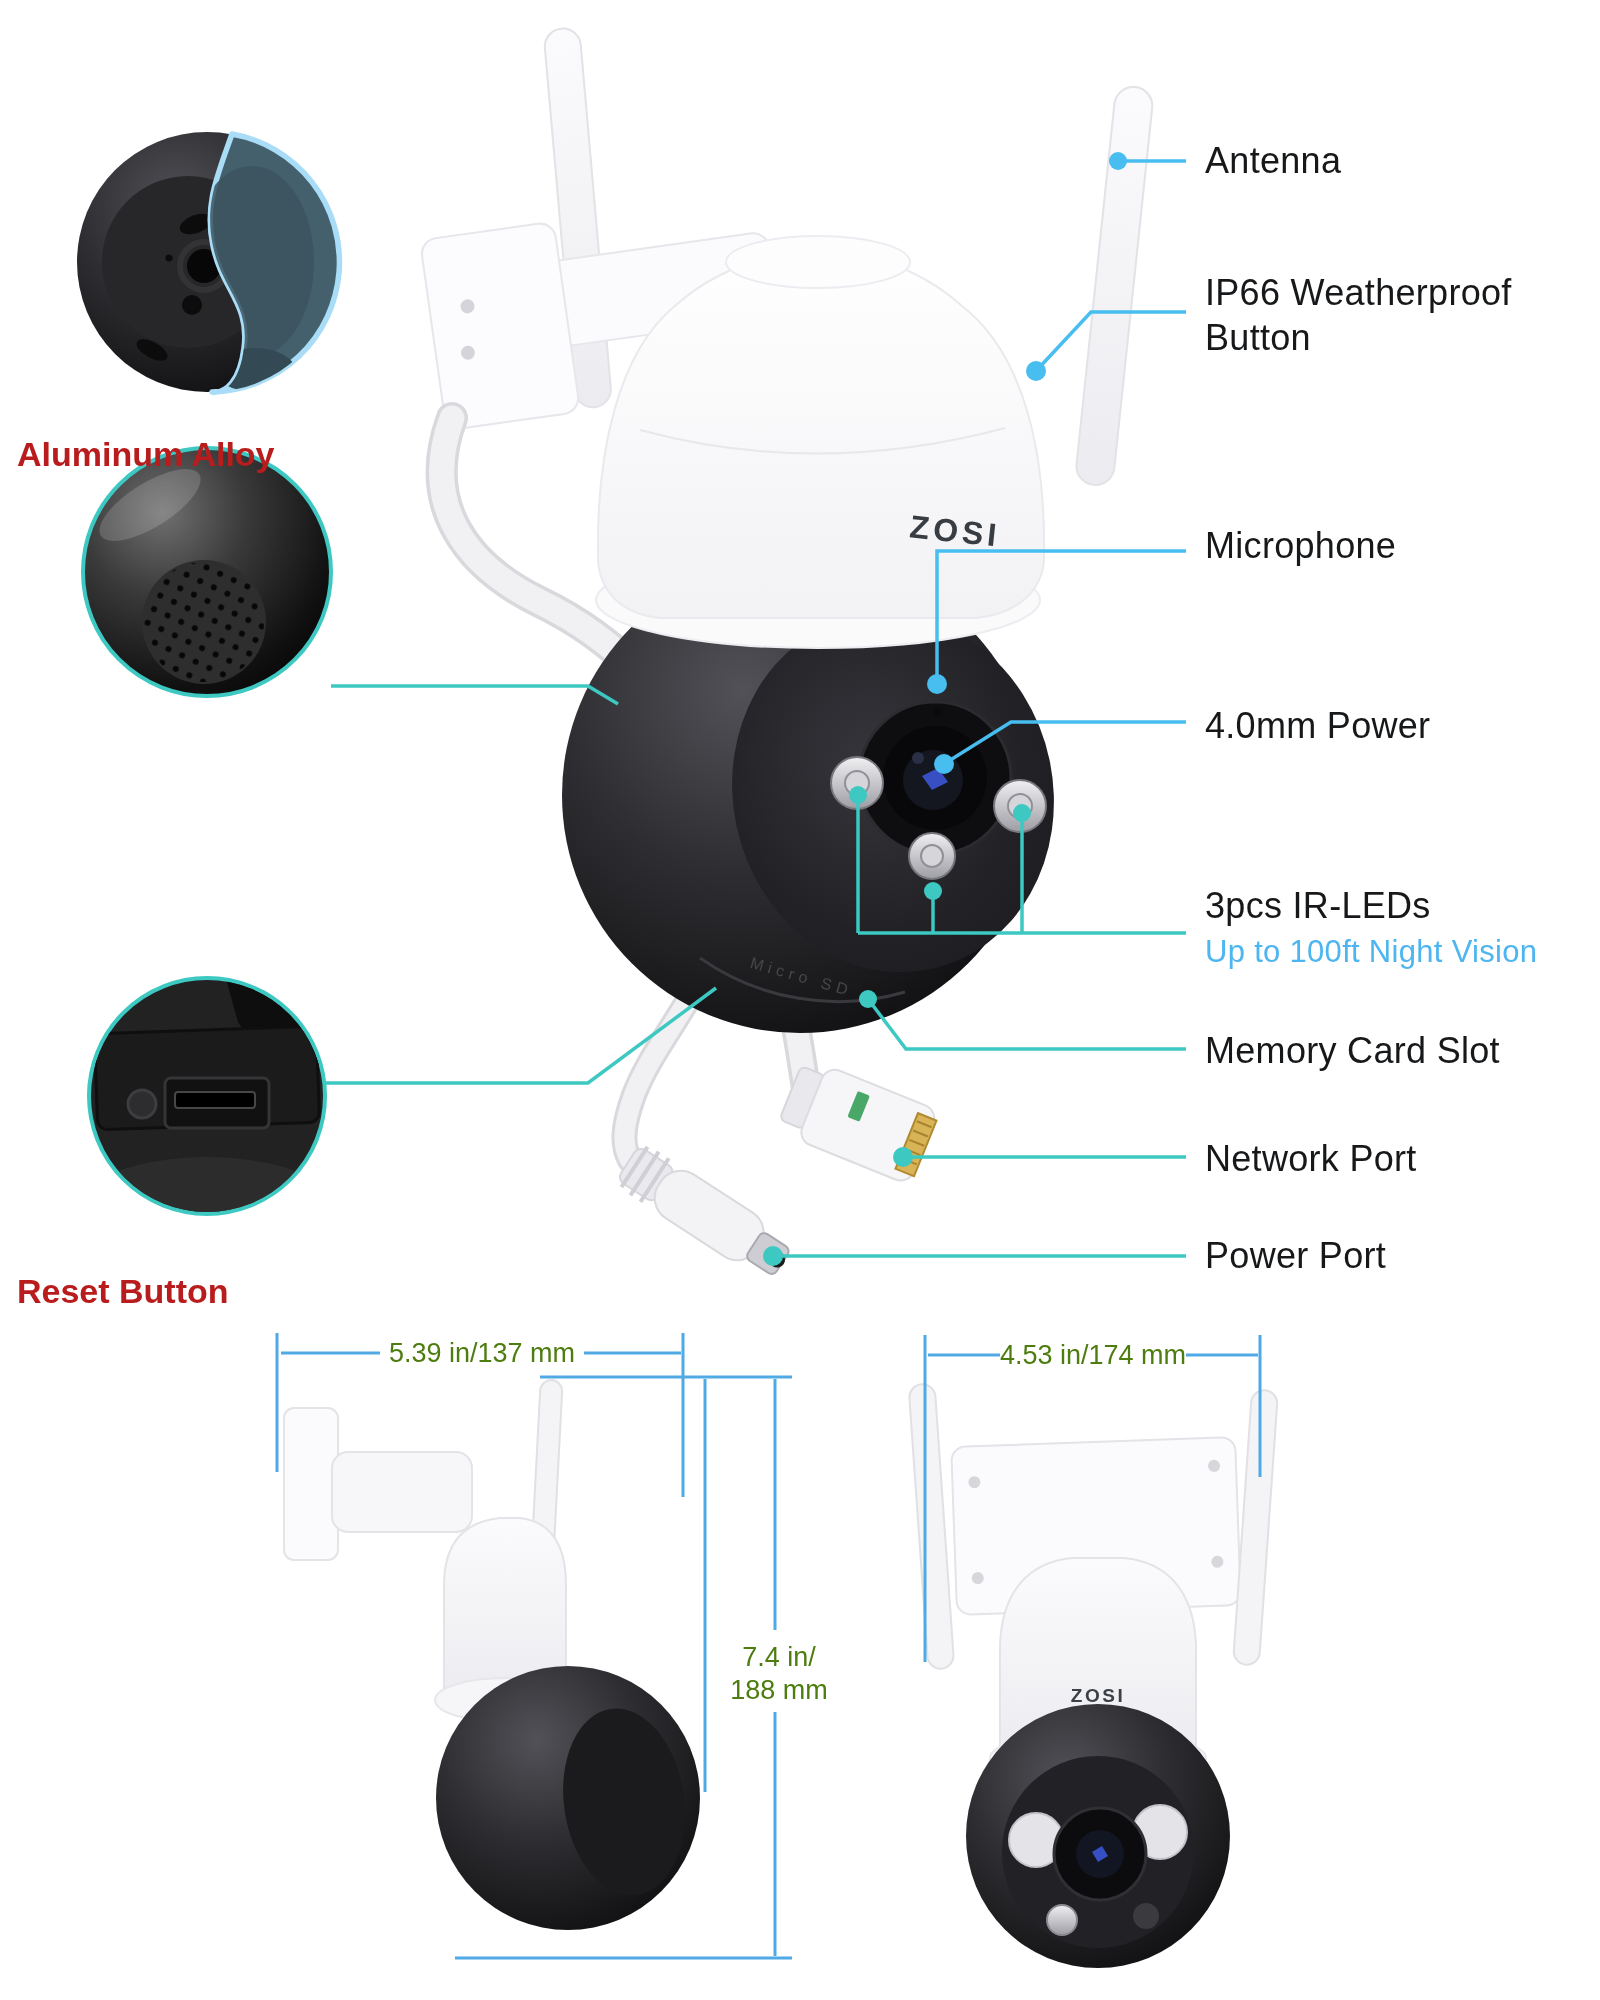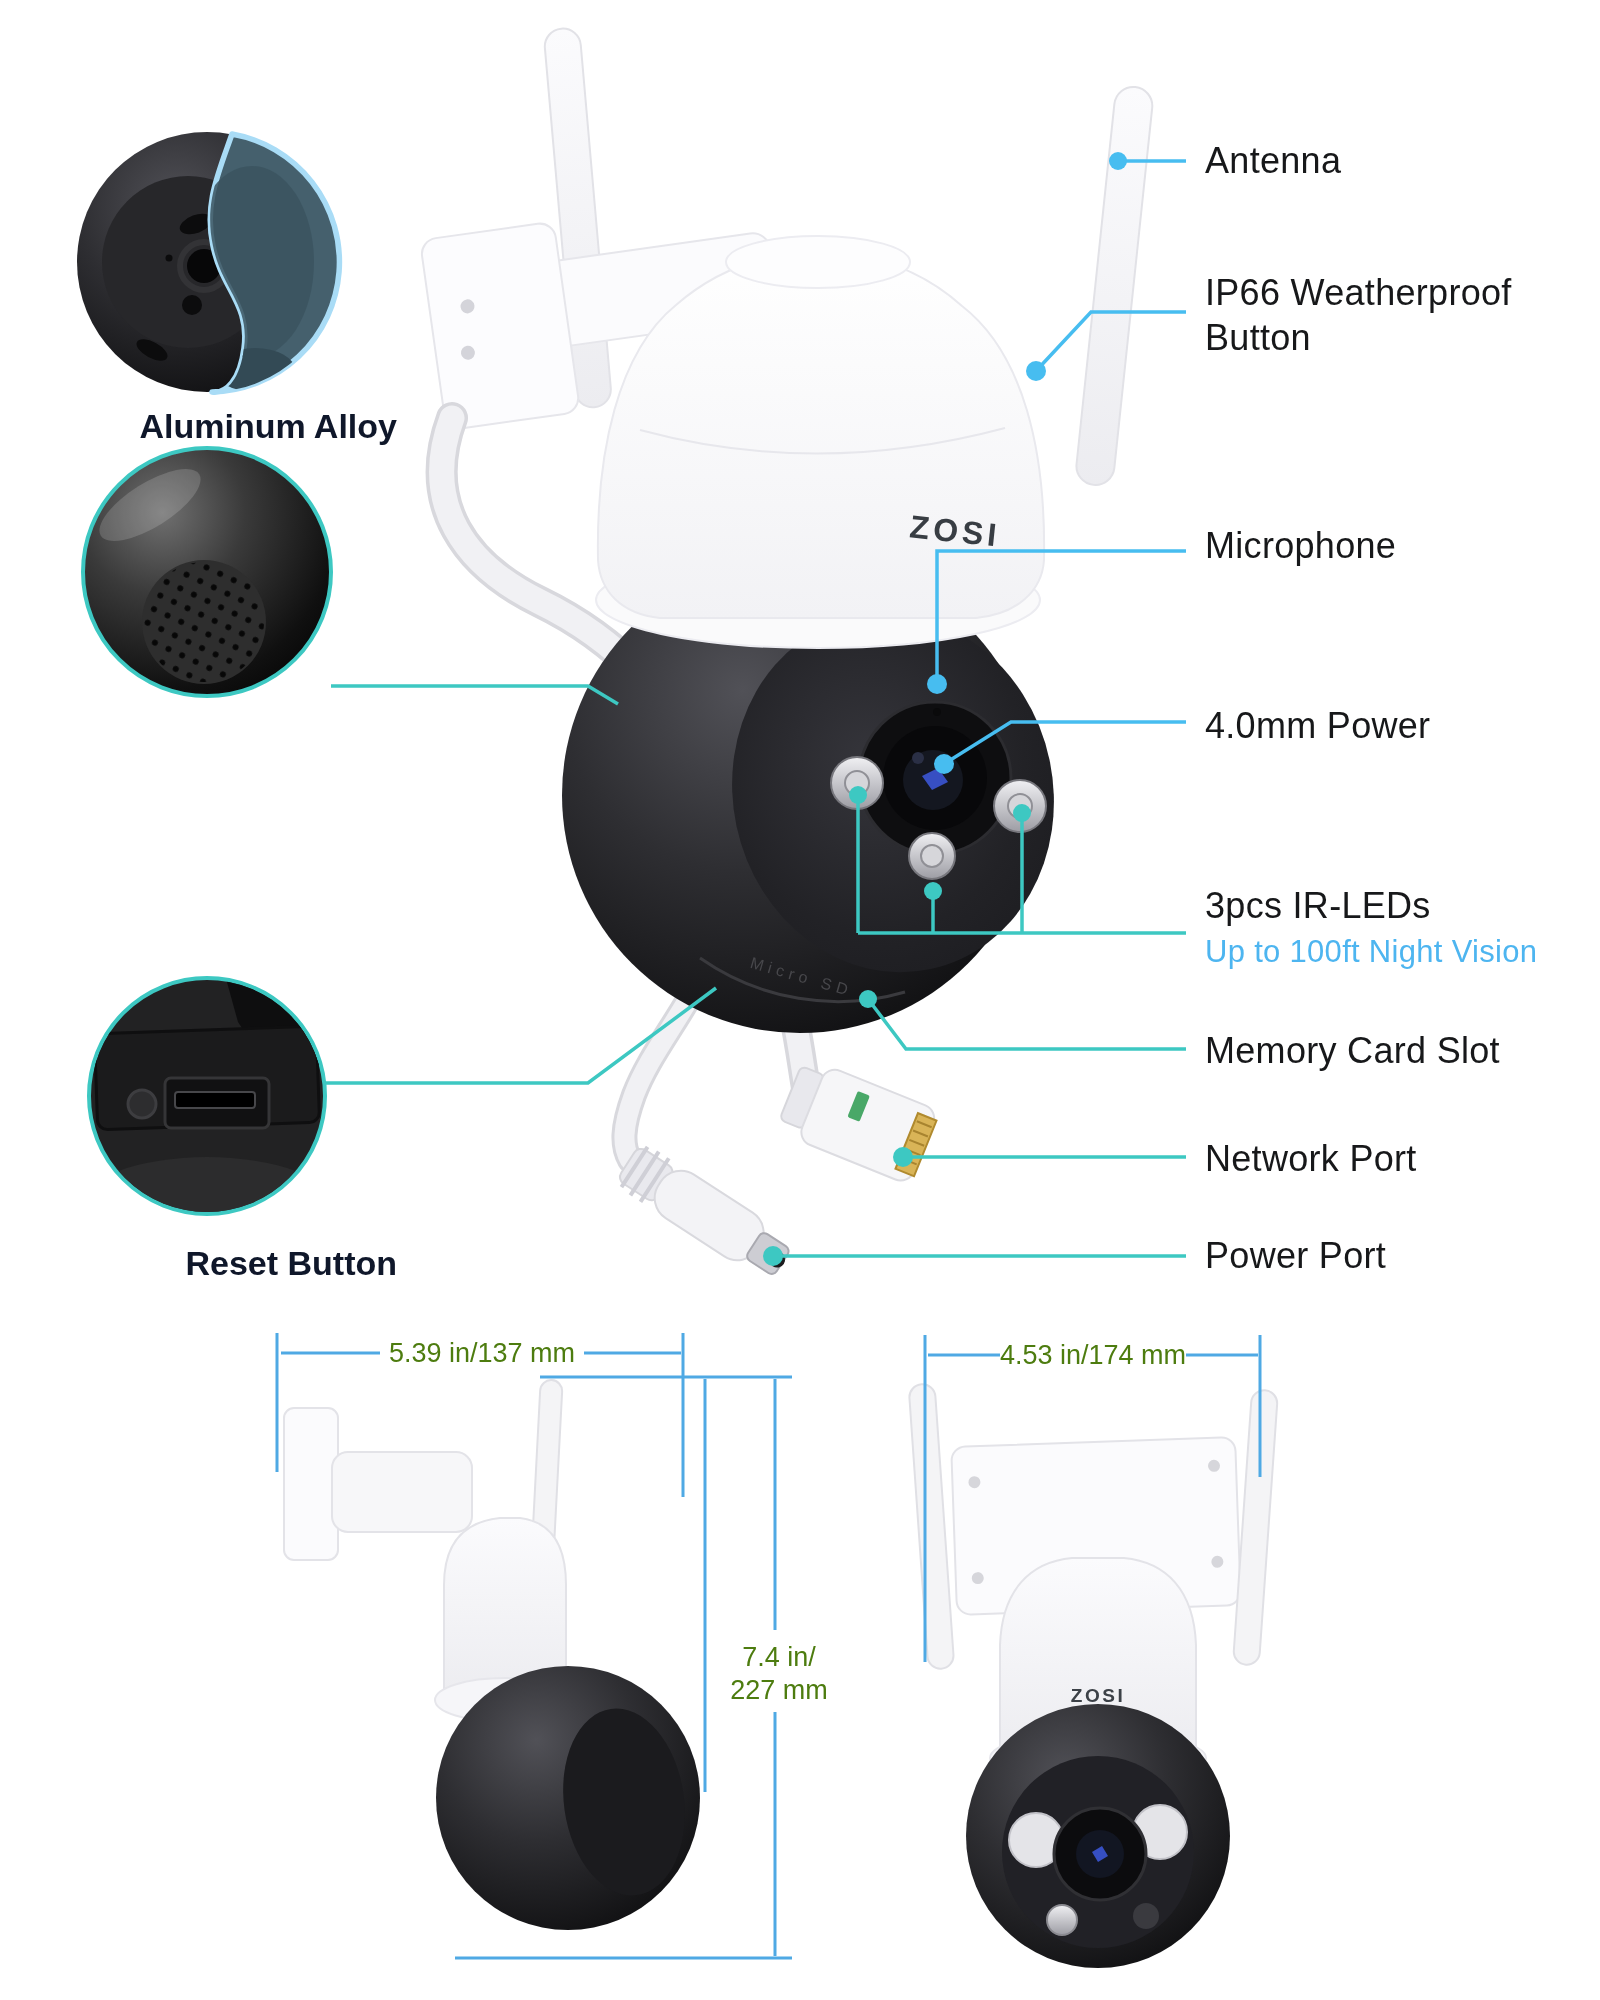--- a/index.html
+++ b/index.html
@@ -2,22 +2,22 @@
 <html><head>
 <meta charset="utf-8">
 <style>
   html,body{margin:0;padding:0;background:#fff;}
   .stage{position:relative;width:1600px;height:2000px;background:#fff;overflow:hidden;
          font-family:"Liberation Sans",sans-serif;}
   .stage svg{position:absolute;left:0;top:0;}
   .lbl{position:absolute;left:1205px;font-weight:500;font-size:36px;line-height:45px;
        color:#17181a;letter-spacing:.3px;white-space:nowrap;}
   .sub{font-size:31px;line-height:38px;color:#4db5f0;font-weight:500;margin-top:5px;}
-  .left-lbl{position:absolute;left:17px;width:380px;text-align:right;font-weight:600;
-       font-size:34px;line-height:42px;color:#0f172a;}
+  .left-lbl{position:absolute;left:17px;width:380px;text-align:left;font-weight:600;
+       font-size:34px;line-height:42px;color:#b91c1c;margin-top:28px;}
   .dim{position:absolute;font-weight:400;font-size:27px;line-height:33px;color:#4d7c0f;
        text-align:center;white-space:nowrap;}
 </style>
 </head>
 <body>
 
 <div class="stage">
 
 <svg width="1600" height="2000" viewBox="0 0 1600 2000">
   <defs>
@@ -288,16 +288,16 @@
 
   <div class="lbl" style="top:1233px">Power Port</div>
 
   <div class="left-lbl" style="top:405px">Aluminum Alloy</div>
   <div class="left-lbl" style="top:1242px">Reset Button</div>
 
   <div class="dim" style="left:380px;width:204px;top:1337px">5.39 in/137 mm</div>
   <div class="dim" style="left:1000px;width:186px;top:1339px">4.53 in/174 mm</div>
   <div class="dim" style="left:700px;width:158px;top:1641px">
     <div>7.4 in/</div>
-    <div>227 mm</div>
+    <div>188 mm</div>
   </div>
 
 </div>
 
 </body></html>

